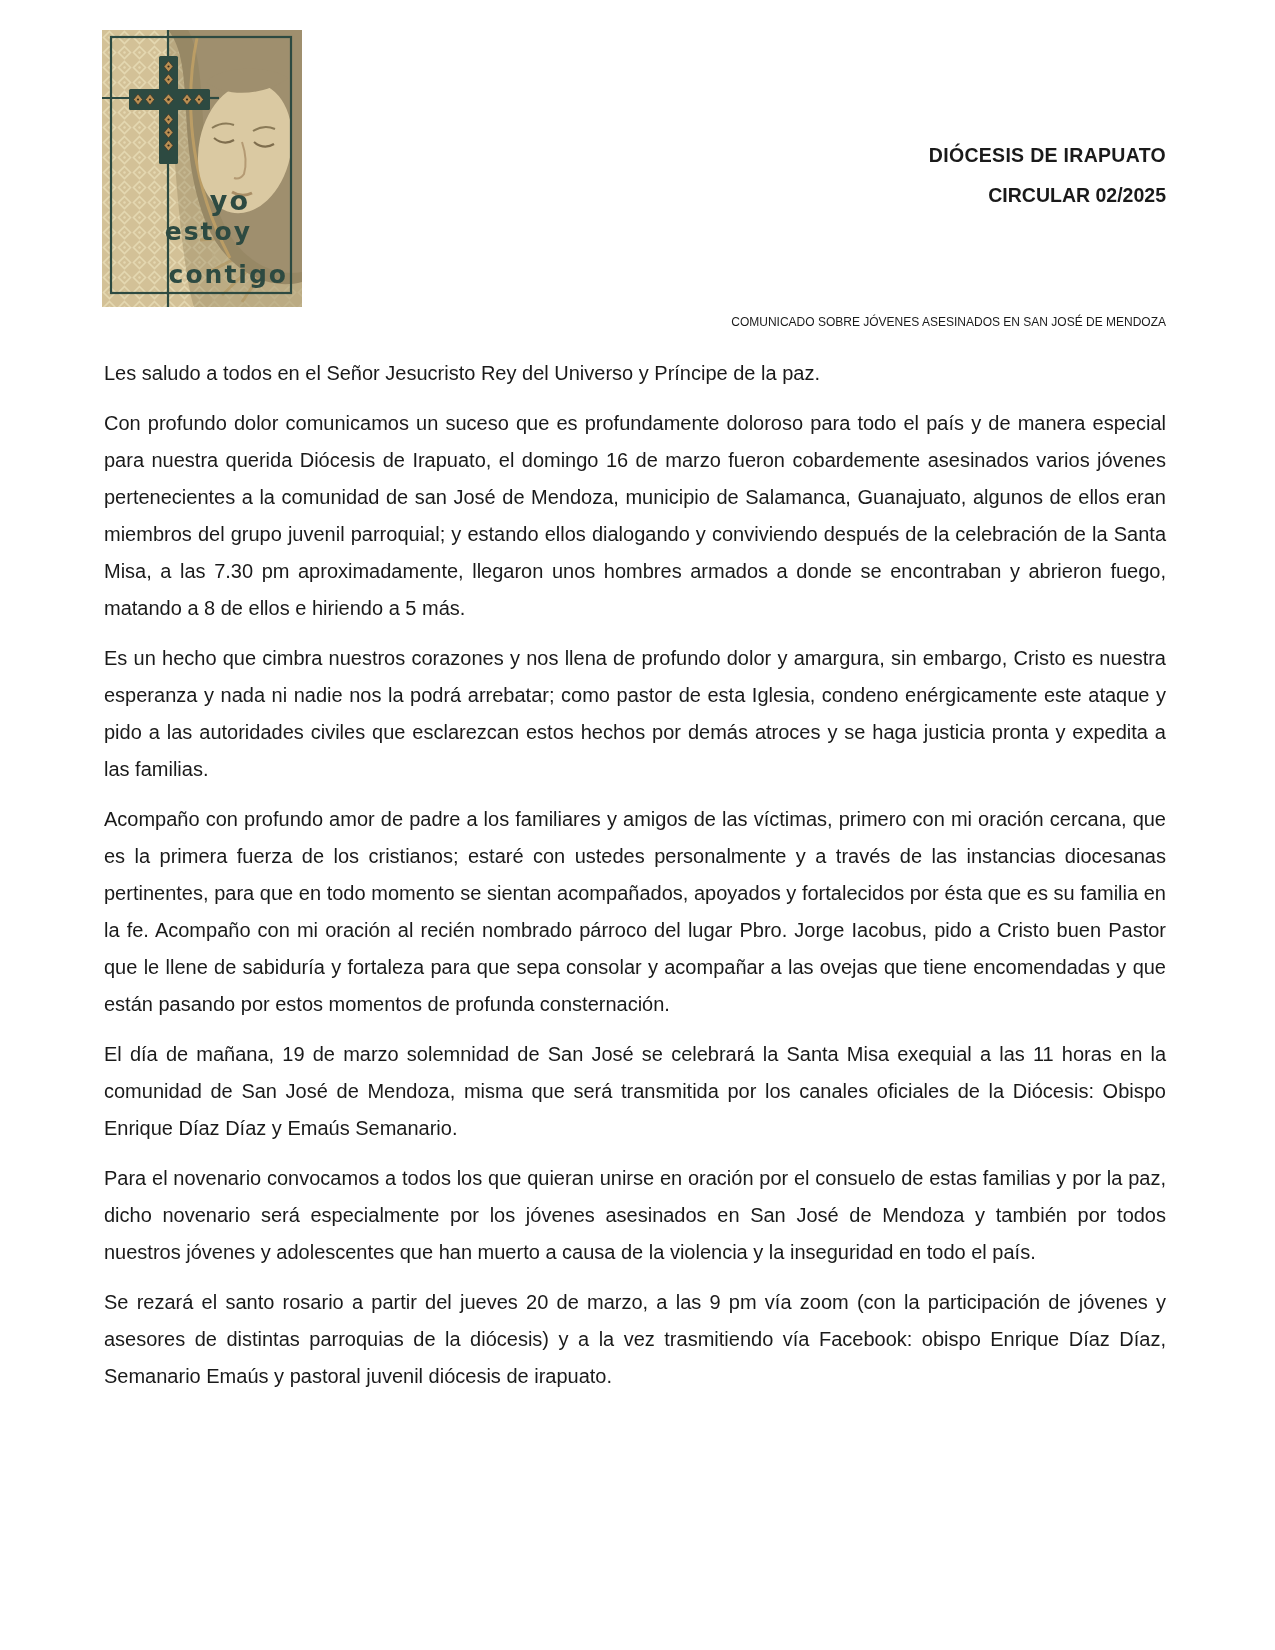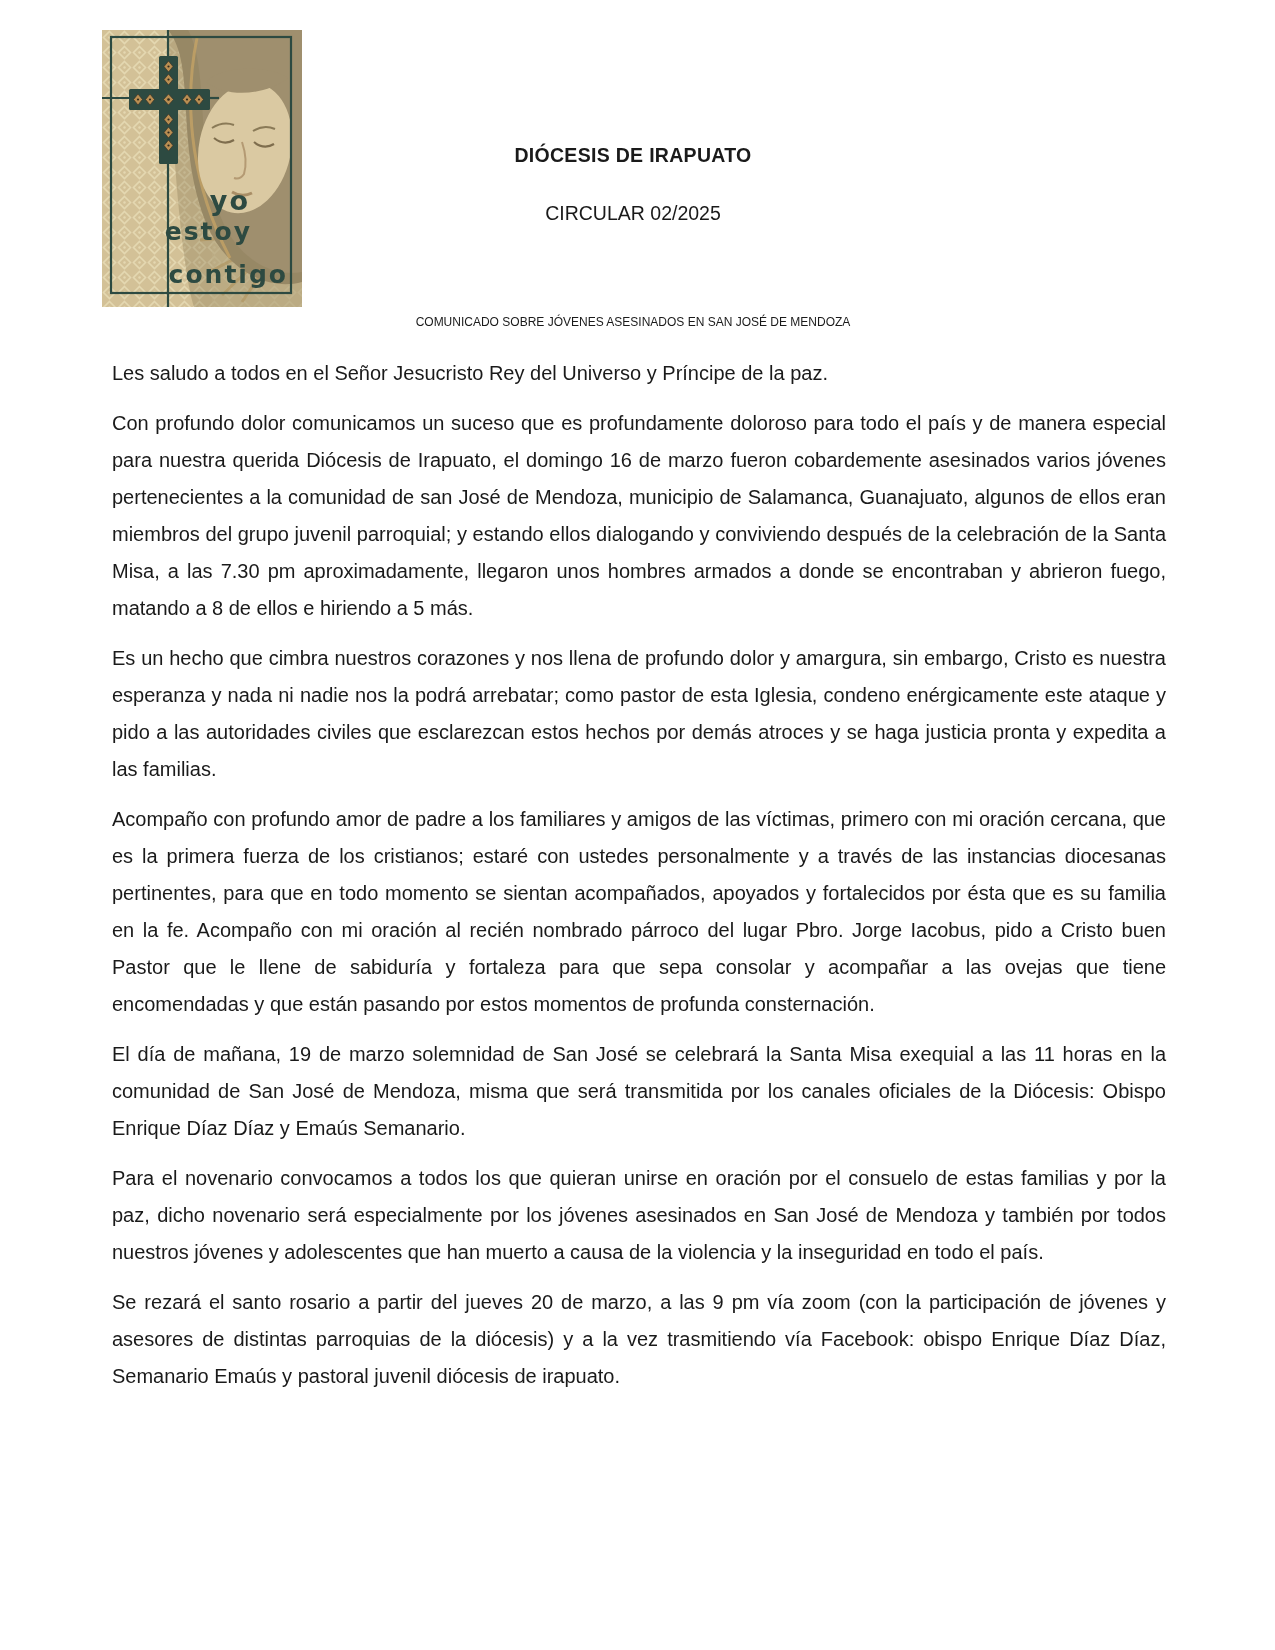--- a/index.html
+++ b/index.html
@@ -7,30 +7,30 @@
     position:relative;
     width:1275px;height:1650px;
     margin:0 auto;
     background:var(--page-bg,#ffffff);
     font-family:"Liberation Sans",sans-serif;
     color:var(--ink,#1a1a1a);
     overflow:hidden;
   }
   .org-title,.circular,.headline{
     position:absolute;left:100px;width:1066px;
-    text-align:center;white-space:nowrap;
+    text-align:right;white-space:nowrap;
   }
   .org-title{top:144px;font-size:19.5px;font-weight:bold;letter-spacing:.3px;}
-  .circular{top:202px;font-size:19.5px;font-weight:normal;}
+  .circular{top:184px;font-size:19.5px;font-weight:bold;}
   .headline{top:315px;font-size:12px;font-weight:normal;}
   .body-text{
     position:absolute;left:100px;top:355px;width:1066px;
   }
   .body-text p{
-    margin:0 0 13px 12px;
+    margin:0 0 13px 4px;
     font-size:20px;line-height:37px;
     text-align:justify;
     hyphens:none;
   }
   .logo{position:absolute;left:102px;top:30px;width:200px;height:277px;font-weight:bold;}
   .logo svg{display:block;width:100%;height:100%;}
   .teal-stroke{stroke:var(--logo-teal,#2d4a41);}
   .teal-fill{fill:var(--logo-teal,#2d4a41);}
   .motto{
     fill:var(--logo-teal,#2d4a41);

